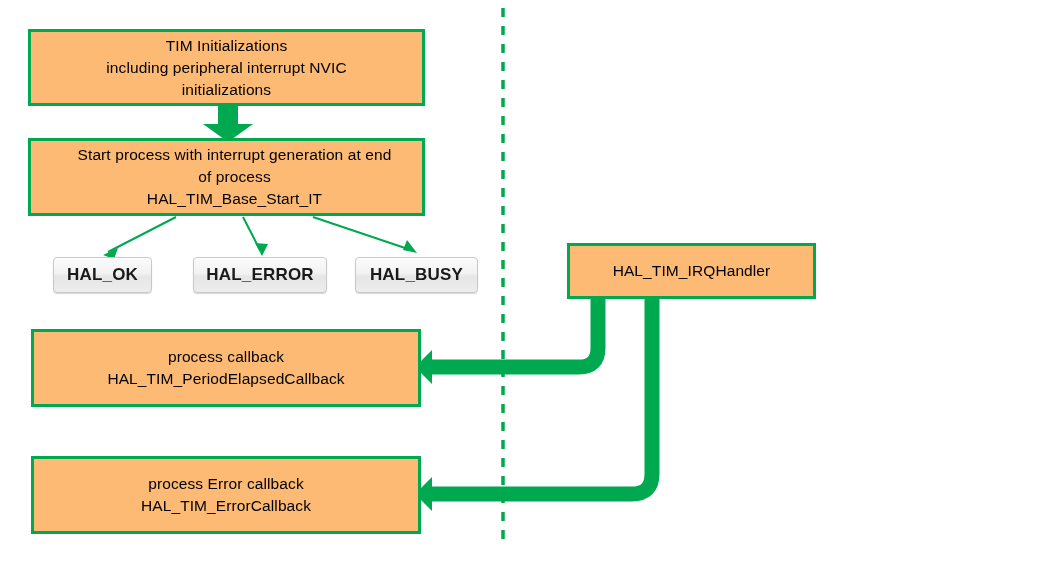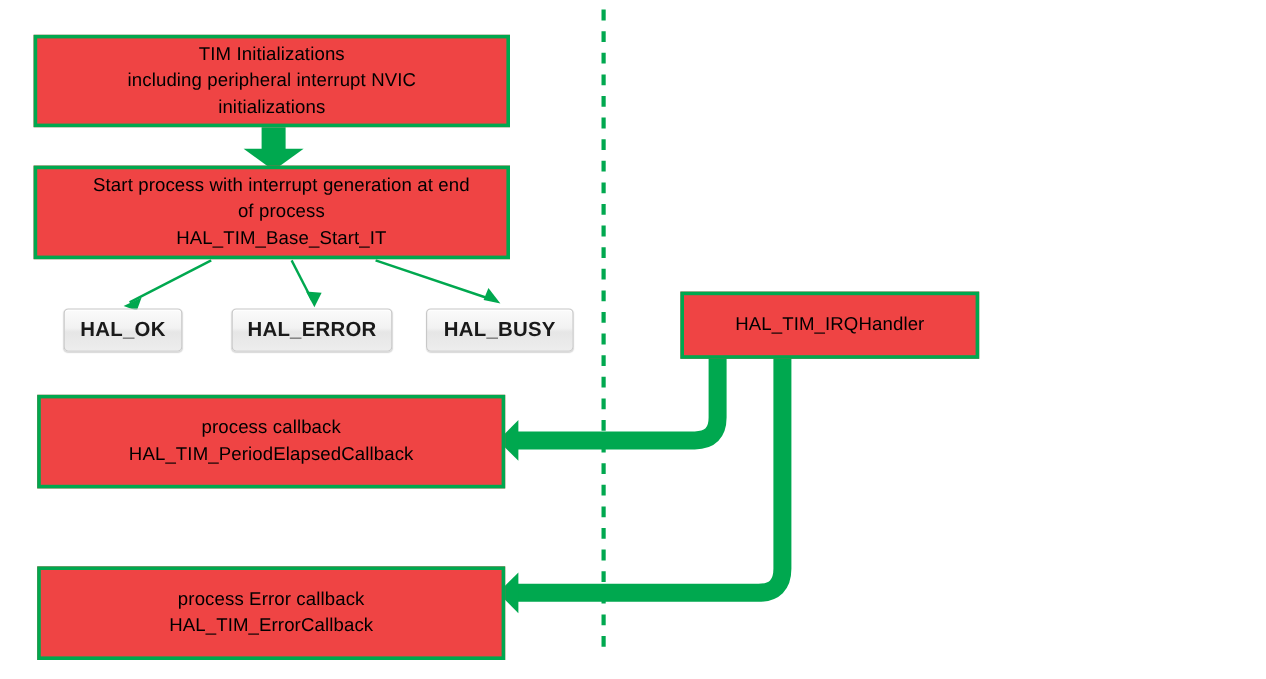--- a/index.html
+++ b/index.html
@@ -22,21 +22,21 @@
   .svg-layer {
     position: absolute;
     left: 0;
     top: 0;
     width: 1055px;
     height: 566px;
   }
   .node-box {
     position: absolute;
     box-sizing: border-box;
-    background: #ef4444;
+    background: #fdba74;
     border: 3px solid #00a84f;
     display: flex;
     align-items: center;
     justify-content: center;
     text-align: center;
     color: #000000;
     font-size: 15.5px;
     line-height: 1.42;
     letter-spacing: 0.1px;
     white-space: pre-line;
@@ -119,21 +119,21 @@
   <div class="node-box" style="left:529px; top:243px; width:249px; height:56px;margin-left:38px;">
     <span>HAL_TIM_IRQHandler</span>
   </div>
 
 
   <div class="node-box" style="left:31px; top:329px; width:390px; height:78px;">
     <span>process callback
 HAL_TIM_PeriodElapsedCallback</span>
   </div>
 
-  <div class="node-box" style="left:31px; top:456px; width:390px; height:78px;margin-top:16px;">
+  <div class="node-box" style="left:31px; top:456px; width:390px; height:78px;">
     <span>process Error callback
 HAL_TIM_ErrorCallback</span>
   </div>
 
   <div class="badge" style="left:53px; top:257px; width:99px; height:36px;">
     <span>HAL_OK</span>
   </div>
 
   <div class="badge" style="left:193px; top:257px; width:134px; height:36px;">
     <span>HAL_ERROR</span>

